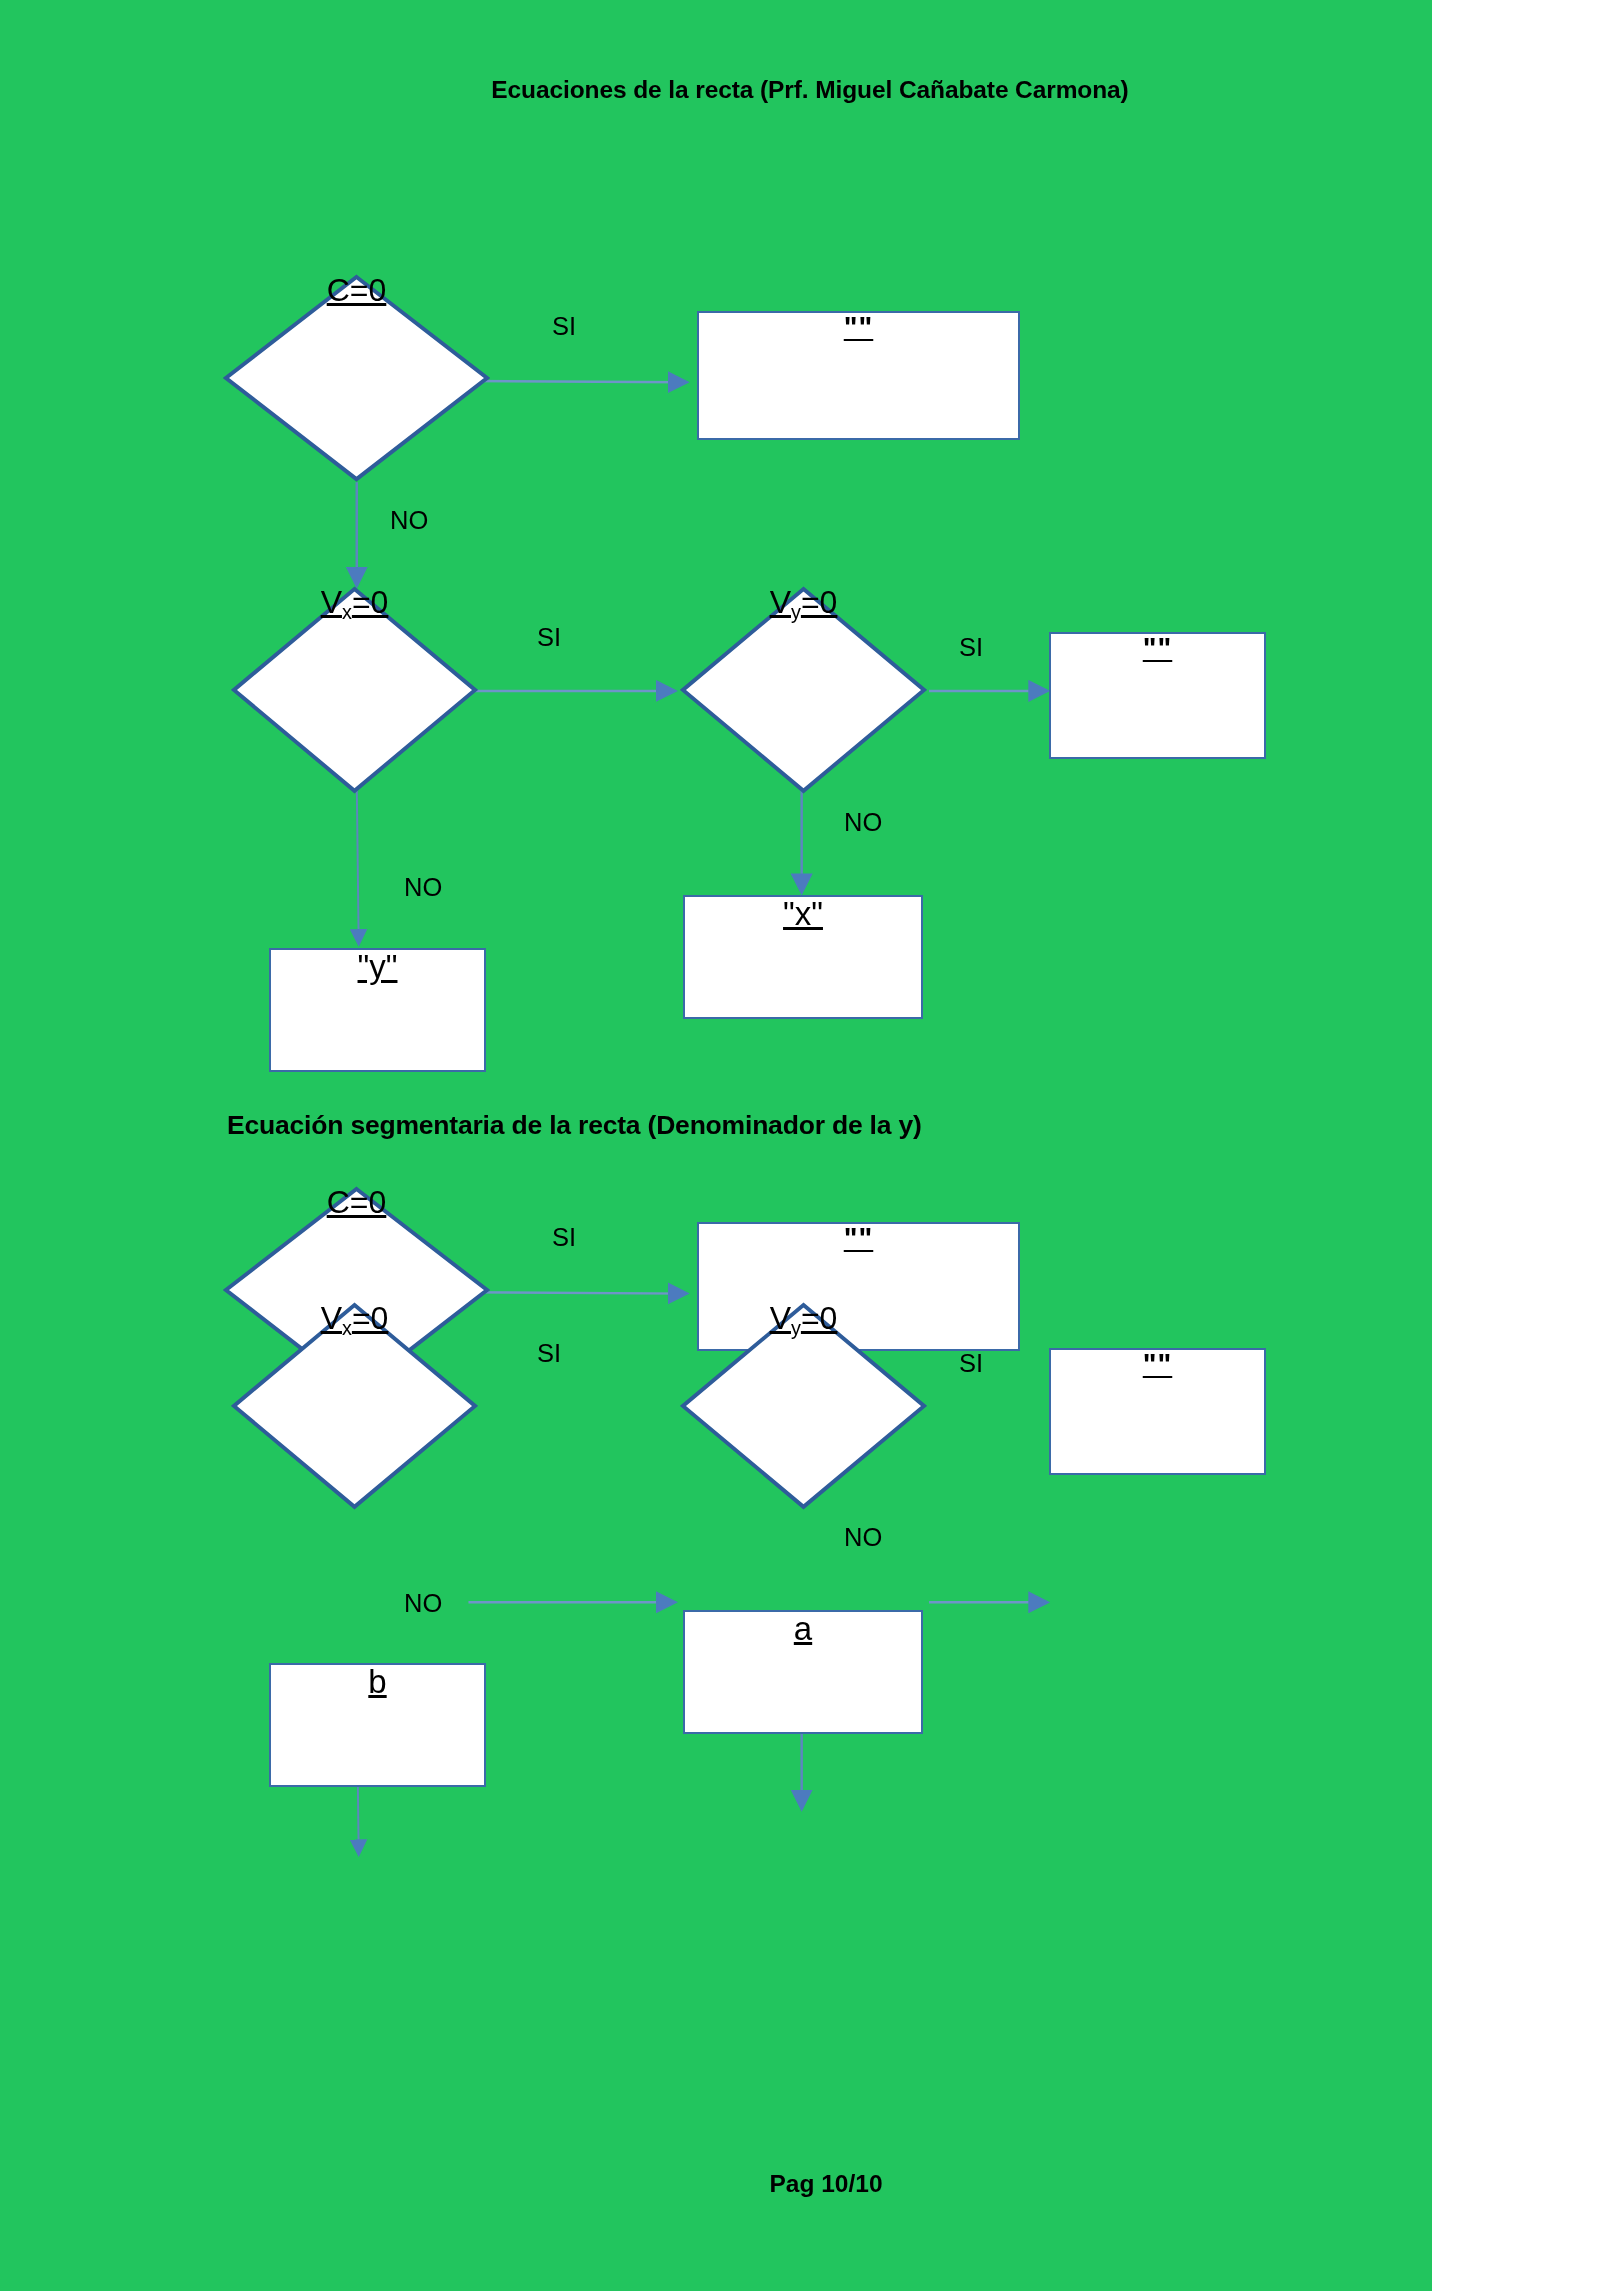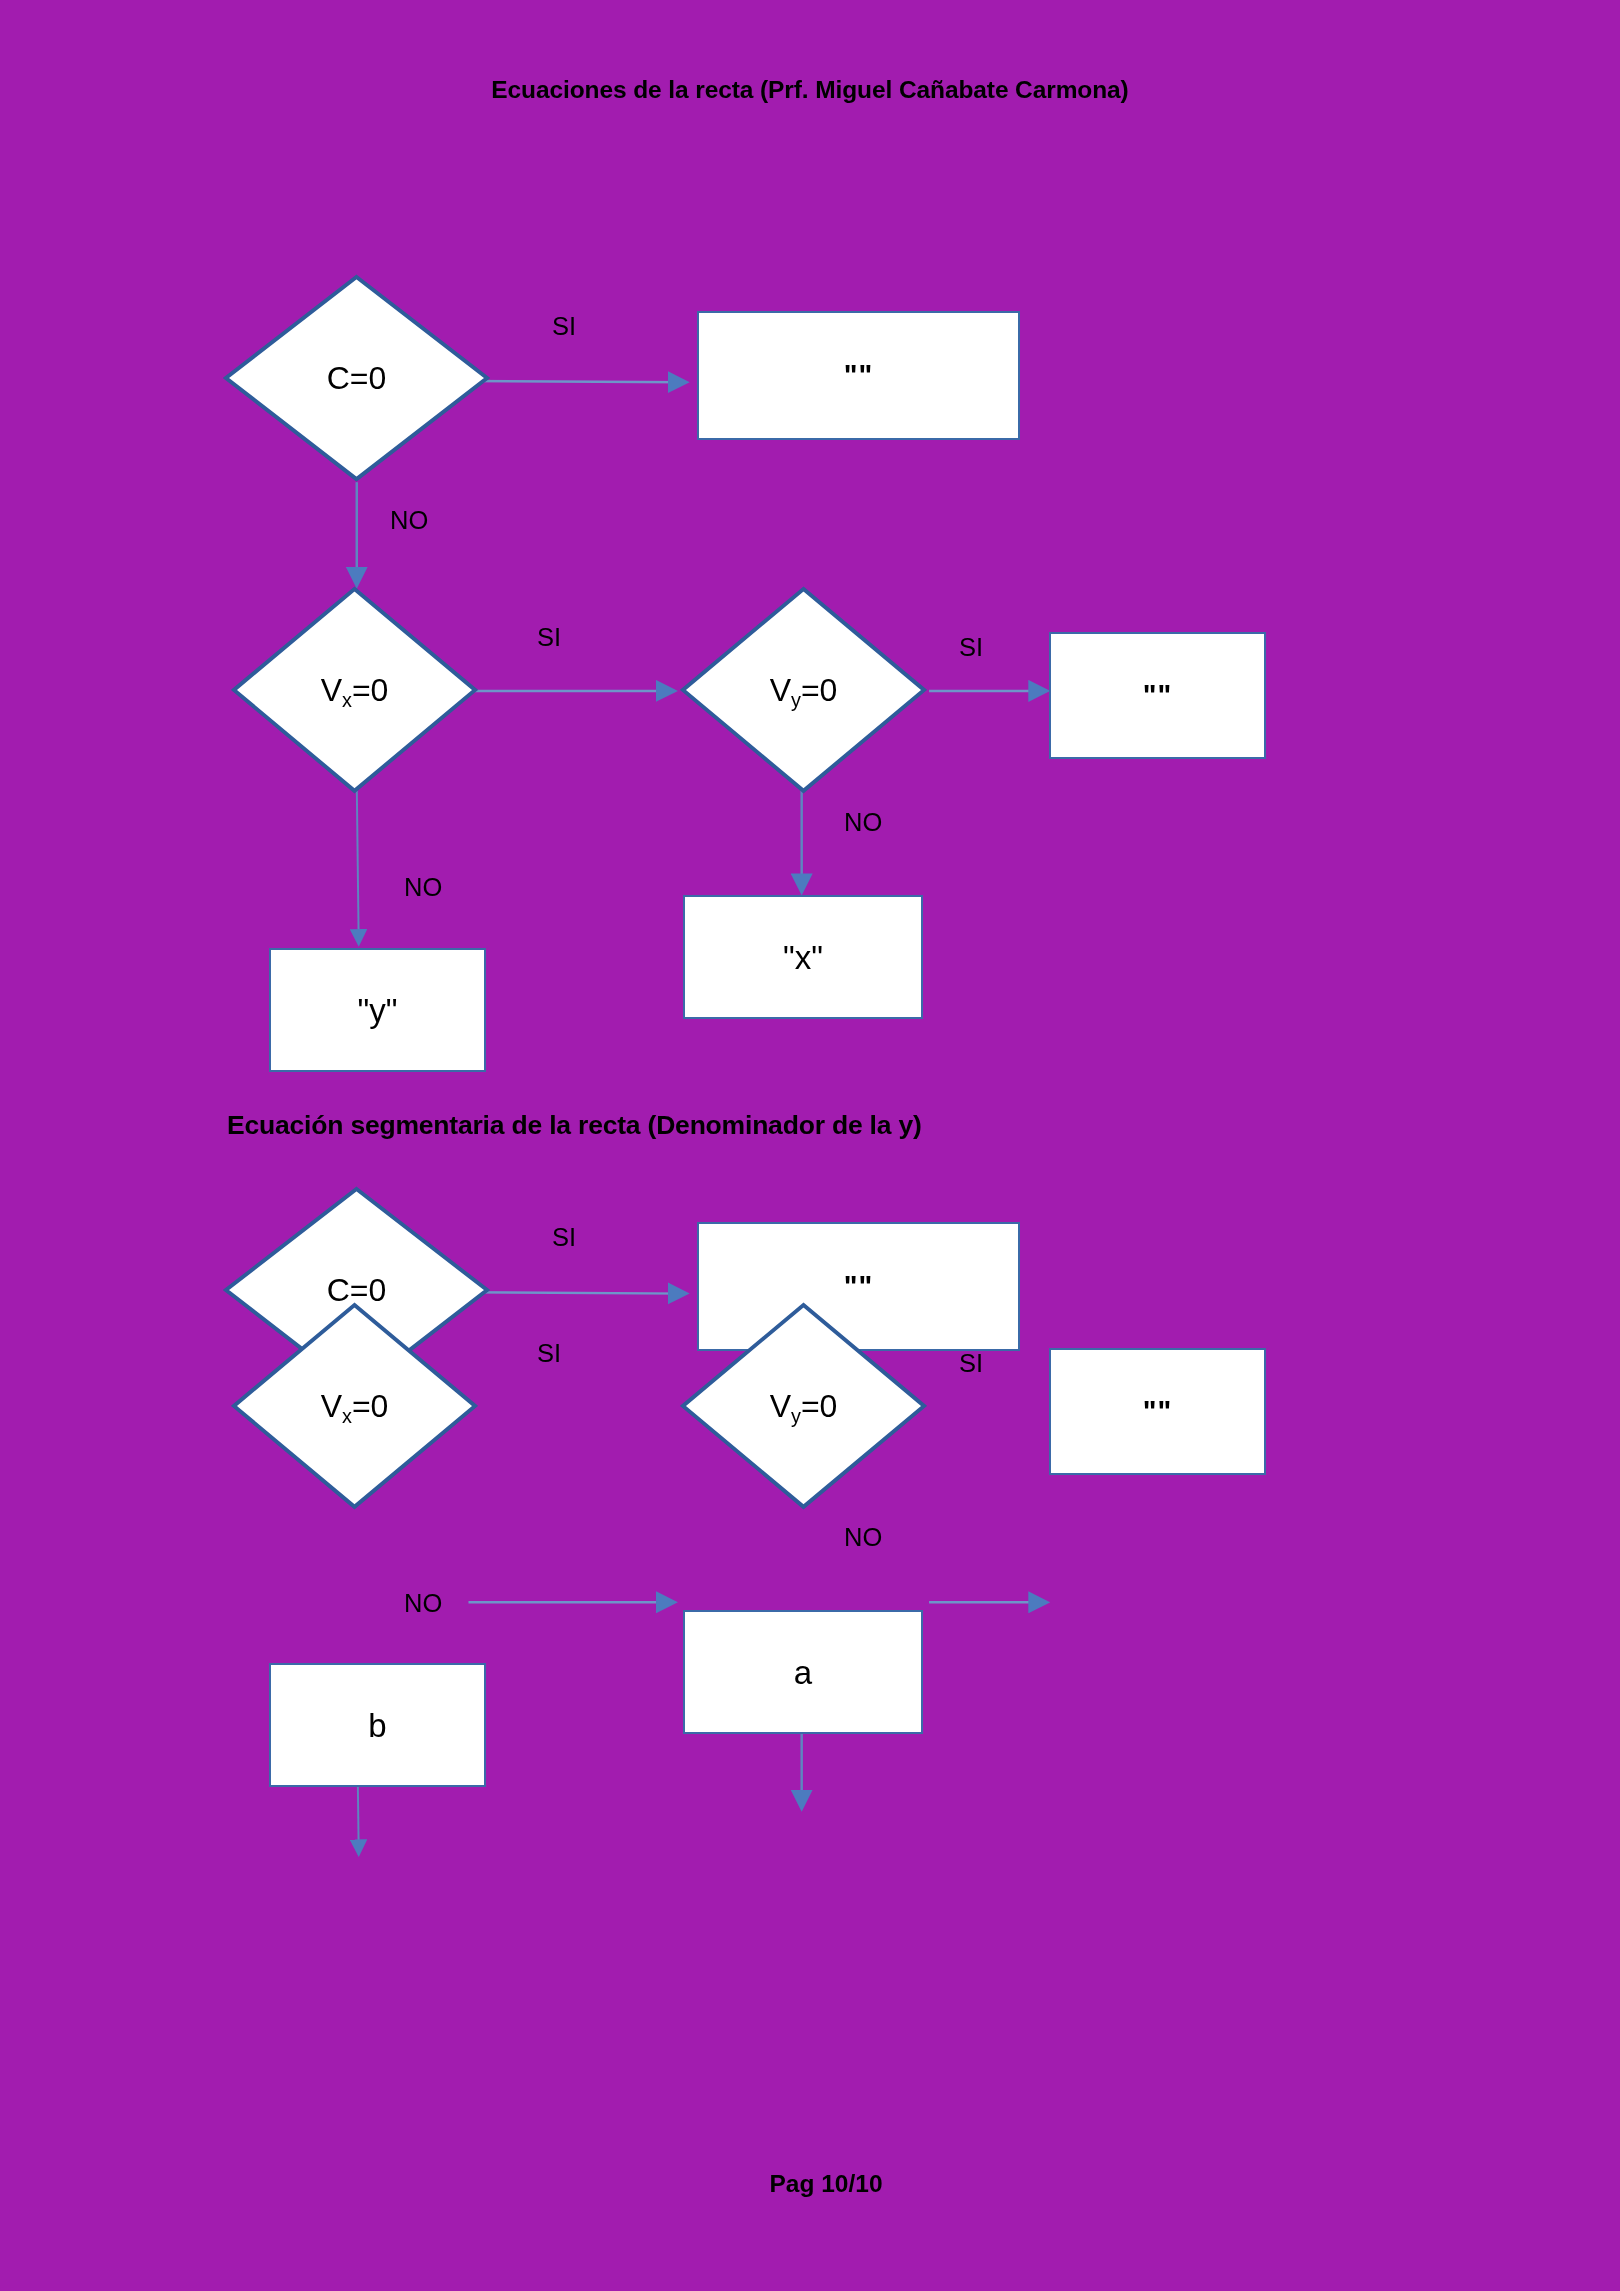--- a/index.html
+++ b/index.html
@@ -6,23 +6,23 @@
     margin: 0;
     padding: 0;
     background: #ffffff;
   }
   body {
     font-family: "Liberation Sans", sans-serif;
     color: #000000;
   }
   .page {
     position: relative;
-    width: 1620px;
+    width: 1432px;
     height: 2292px;
-    background: #a21caf;
+    background: #22c55e;
     overflow: hidden;
   }
 
   
   .doc-header {
     position: absolute;
     top: 76px;
     left: 0;
     width: 1620px;
     text-align: center;
@@ -50,24 +50,24 @@
   #title-1 { top: 196px; }
   #title-2 { top: 1110px; }
 
   
   .flow { position: absolute; left: 0; top: 0; }
 
   .node {
     position: absolute;
     box-sizing: border-box;
     display: flex;
-    align-items: center;
     justify-content: center;
     background: #ffffff;
     color: #000000;
+    text-decoration: underline;
   }
 
   .diamond {
     border: 0;
     background: transparent;
   }
   .diamond .dshape {
     position: absolute;
     inset: 0;
   }

